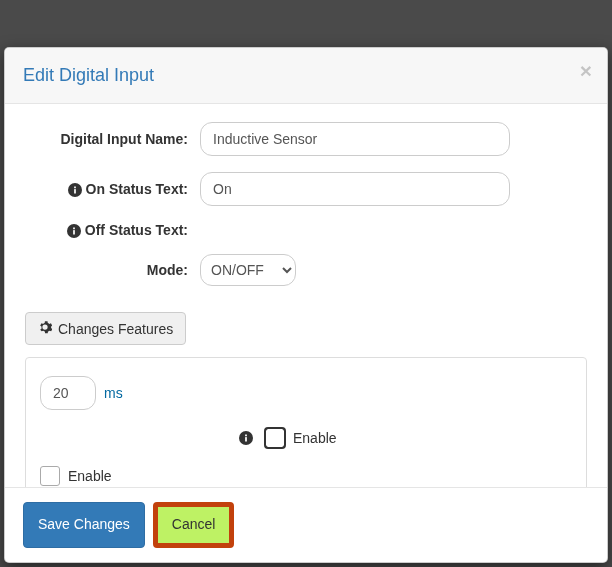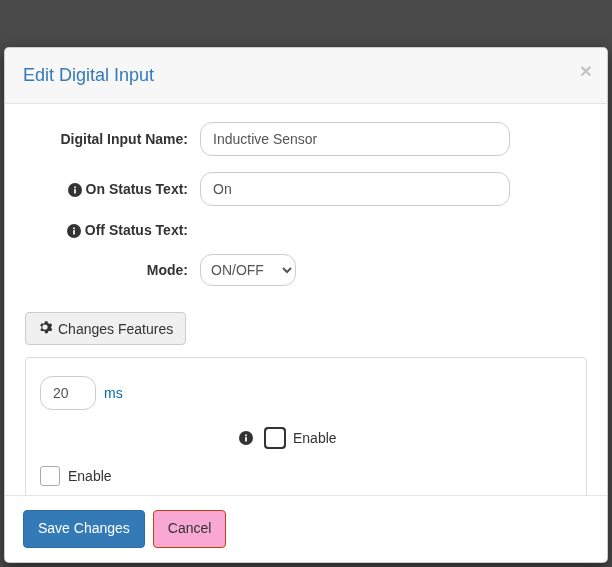--- a/index.html
+++ b/index.html
@@ -178,22 +178,22 @@
     border-radius: 4px;
     cursor: pointer;
   }
   .btn-primary {
     color: #fff;
     background: #337ab7;
     border: 1px solid #2e6da4;
   }
   .btn-default {
     color: #333;
-    background: #f9a8d4;
-    border: 1px solid #c2410c;
+    background: #bef264;
+    border: 5px solid #c2410c;
   }
 </style>
 </head>
 <body>
 
 <div class="backdrop"></div>
 
 <div class="modal">
 
   <div class="modal-header">

